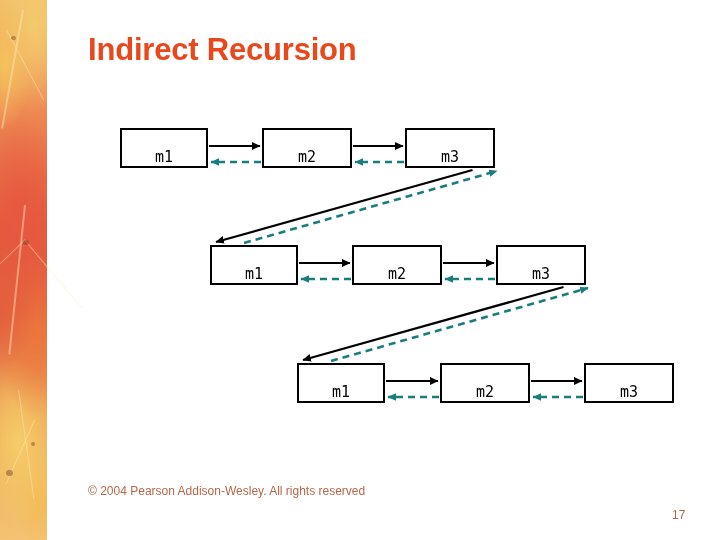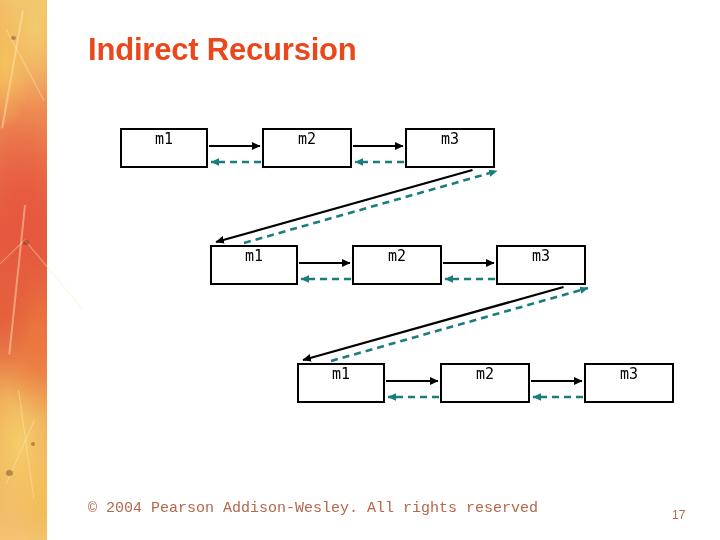--- a/index.html
+++ b/index.html
@@ -75,36 +75,35 @@
     height: 540px;
     pointer-events: none;
   }
 
   .node-box {
     position: absolute;
     box-sizing: border-box;
     border: 2px solid #000000;
     background: #ffffff;
     display: flex;
-    align-items: flex-start;
+    align-items: flex-end;
     justify-content: center;
     font-family: "DejaVu Sans Mono", "Liberation Mono", monospace;
     font-size: 15px;
     color: #000000;
   }
 
   
   #footer-text {
     position: absolute;
     left: 88px;
-    top: 500px;
-    font-size: 15px;
+    top: 484px;
+    font-size: 12px;
     color: #b4674a;
     white-space: nowrap;
-    font-family: Liberation Mono, monospace;
   }
   #footer-page {
     position: absolute;
     left: 672px;
     top: 508px;
     font-size: 12px;
     color: #b4674a;
   }
 </style>
 </head>

